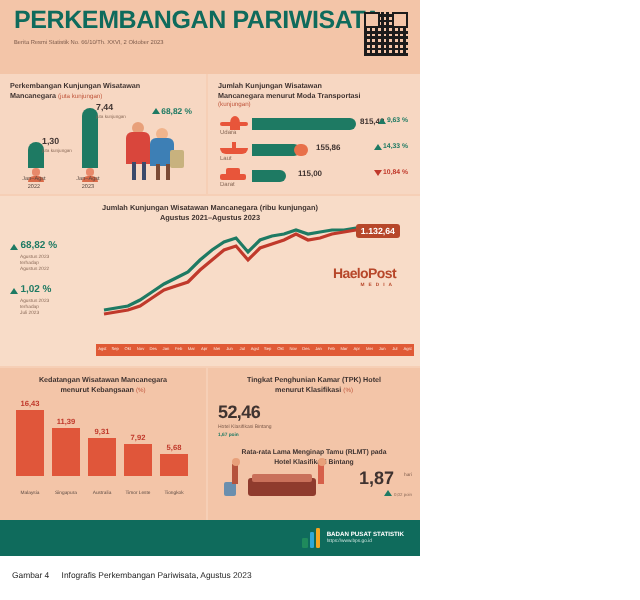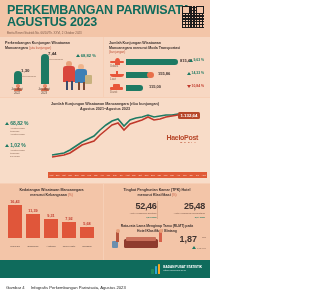--- a/index.html
+++ b/index.html
@@ -122,21 +122,21 @@
   
   .p4 { left:0; top:184px; width:103px; height:76px; background:#f3c5a8; padding:4px 5px; }
   .nbars { position:relative; height:46px; margin-top:5px; }
   .nb { position:absolute; bottom:10px; width:14px; background:#e0563a; }
   .nbv { position:absolute; font-size:3.8px; font-weight:bold; color:#c0392b; width:16px; text-align:center; }
   .nbl { position:absolute; bottom:0px; font-size:2.4px; color:#5b4a42; width:18px; text-align:center; line-height:3px; }
 
   
   .p5 { left:104px; top:184px; width:106px; height:76px; background:#f3c5a8; padding:4px 5px; }
   .tpk-row { display:flex; margin-top:4px; }
-  .tpk-cell { flex:1; text-align:right; position:relative; }
+  .tpk-cell { flex:1; text-align:left; position:relative; }
   .tpk-cell + .tpk-cell { border-left:0.5px solid #d9a98c; }
   .tpk-val { font-size:9px; font-weight:bold; color:#3f3330; letter-spacing:-0.3px; }
   .tpk-cap { font-size:2.5px; color:#7c5a4a; line-height:3.2px; margin-top:1px; }
   .tpk-delta { font-size:2.4px; font-weight:bold; margin-top:1px; }
   .rlmt-title { font-size:3.4px; font-weight:bold; color:#3f3330; text-align:center; line-height:4.3px; margin-top:5px; }
   .rlmt-val { position:absolute; right:13px; bottom:16px; font-size:9px; font-weight:bold; color:#3f3330; }
   .rlmt-unit { position:absolute; right:4px; bottom:21px; font-size:2.4px; color:#7c5a4a; }
   .rlmt-note { position:absolute; right:4px; bottom:11px; font-size:2.2px; color:#8a6a58; text-align:center; }
 
   
@@ -157,21 +157,20 @@
   .caption b { font-weight:normal; margin-right:5px; }
 </style>
 </head>
 <body>
 
 <div class="poster">
 
   <div class="header">
     <div class="title">
       <div>PERKEMBANGAN PARIWISATA</div>
-      <div>AGUSTUS 2023</div>
     </div>
     <div class="subtitle">Berita Resmi Statistik No. 66/10/Th. XXVI, 2 Oktober 2023</div>
     <div class="qr"></div>
   </div>
 
   <div class="panel p1">
     <div class="ptitle">Perkembangan Kunjungan Wisatawan</div>
     <div class="ptitle">
       <span>Mancanegara</span>
       <span class="punit">(juta kunjungan)</span>
@@ -369,25 +368,20 @@
       <span>menurut Klasifikasi</span>
       <span class="punit">(%)</span>
     </div>
 
     <div class="tpk-row">
       <div class="tpk-cell">
         <div class="tpk-val">52,46</div>
         <div class="tpk-cap">Hotel Klasifikasi Bintang</div>
         <div class="tpk-delta" style="color:#1e7a63">1,67 poin</div>
       </div>
-      <div class="tpk-cell">
-        <div class="tpk-val">25,48</div>
-        <div class="tpk-cap">Hotel Klasifikasi Nonbintang</div>
-        <div class="tpk-delta" style="color:#1e7a63">0,04 poin</div>
-      </div>
     </div>
 
     <div class="rlmt-title">Rata-rata Lama Menginap Tamu (RLMT) pada</div>
     <div class="rlmt-title" style="margin-top:0">Hotel Klasifikasi Bintang</div>
 
     <div style="position:absolute;left:6px;bottom:10px;width:58px;height:20px;">
       <span style="position:absolute;left:14px;bottom:2px;width:34px;height:9px;background:#8f3b2d;border-radius:1.5px"></span>
       <span style="position:absolute;left:16px;bottom:9px;width:30px;height:4px;background:#c9705a;border-radius:1px"></span>
       <span style="position:absolute;left:2px;bottom:2px;width:6px;height:7px;background:#6a8fae;border-radius:1px"></span>
       <span style="position:absolute;left:6px;bottom:8px;width:3px;height:10px;background:#b5533c"></span>

